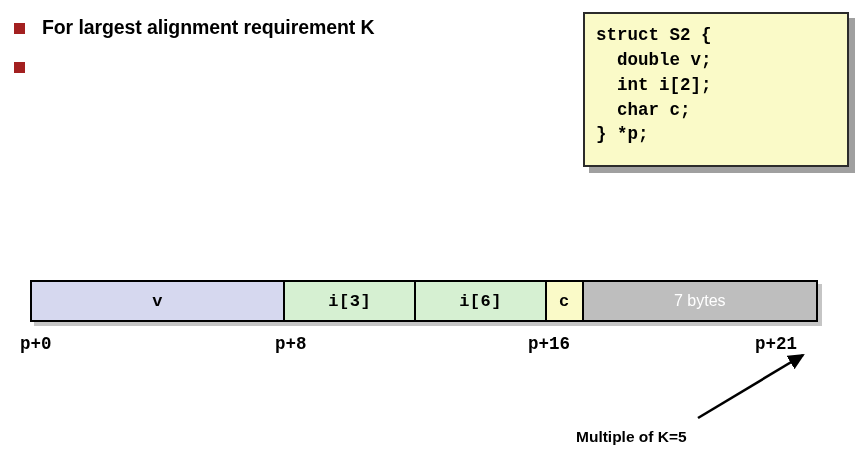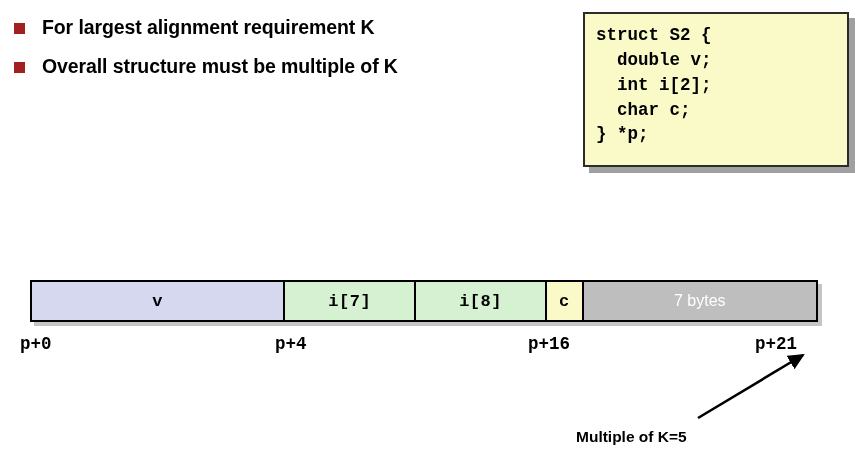--- a/index.html
+++ b/index.html
@@ -148,62 +148,61 @@
 
 <div id="bullet-list">
 
   <div class="bullet-row">
     <span class="bullet-marker"></span>
     <span class="bullet-text">For largest alignment requirement K</span>
   </div>
 
   <div class="bullet-row">
     <span class="bullet-marker"></span>
-    <span class="bullet-text">Overall structure must be multiple of K</span>
   </div>
 
 </div>
 
 <div id="code-box">
   <pre id="code-text">struct S2 {
   double v;
   int i[2];
   char c;
 } *p;</pre>
 </div>
 
 <div id="memory-diagram">
   <div id="memory-bar">
 
     <div class="seg" style="flex: 8 0 0; background:#D6D8EF;">
       <span>v</span>
     </div>
 
     <div class="seg" style="flex: 4.1 0 0; background:#D6F0D2;">
-      <span>i[7]</span>
+      <span>i[3]</span>
     </div>
 
     <div class="seg" style="flex: 4.1 0 0; background:#D6F0D2;">
-      <span>i[8]</span>
+      <span>i[6]</span>
     </div>
 
     <div class="seg" style="flex: 1.1 0 0; background:#FAFAC8;">
       <span>c</span>
     </div>
 
     <div class="seg pad" style="flex: 7.4 0 0; background:#BEBEBE;">
       <span>7 bytes</span>
     </div>
 
   </div>
 </div>
 
 <div id="offset-labels">
   <span class="offset-label" style="left:20px;">p+0</span>
-  <span class="offset-label" style="left:275px;">p+4</span>
+  <span class="offset-label" style="left:275px;">p+8</span>
   <span class="offset-label" style="left:528px;">p+16</span>
   <span class="offset-label" style="left:755px;">p+21</span>
 </div>
 
 <svg id="callout-arrow" viewBox="0 0 130 80">
   <defs>
     <marker id="ah" markerWidth="7" markerHeight="7" refX="5.6" refY="3" orient="auto">
       <path d="M0,0 L6.4,3 L0,6 z" fill="#000"></path>
     </marker>
   </defs>

